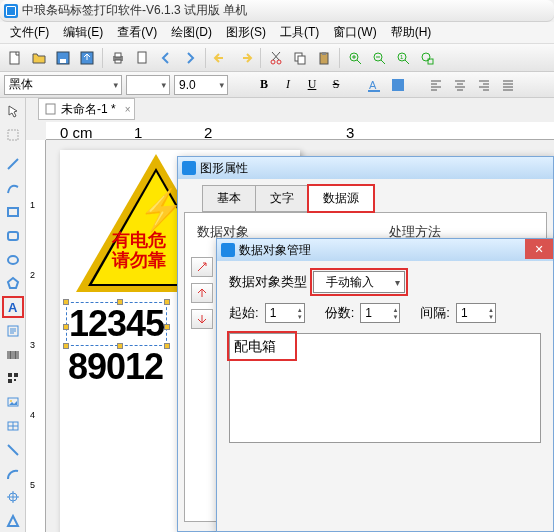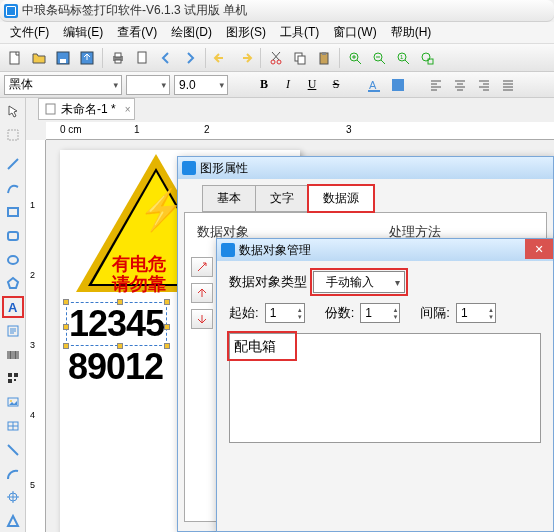--- a/index.html
+++ b/index.html
@@ -25,31 +25,31 @@
   
   .workarea { position: absolute; top: 98px; left: 0; right: 0; bottom: 0; display: flex; }
   .lefttool { width: 26px; background: #f0f0f0; border-right: 1px solid #ccc; display: flex; flex-direction: column; align-items: center; padding-top: 2px; gap: 2px; }
   .ltbtn { width: 22px; height: 22px; display: flex; align-items: center; justify-content: center; border: 1px solid transparent; }
   .ltbtn.sel { border: 2px solid #e03030; }
   .ltbtn svg { width: 14px; height: 14px; }
   
   .canvas-area { flex: 1; position: relative; background: #f0f0f0; overflow: hidden; }
   .doc-tab { position:absolute; top:0; left:12px; height:22px; background:#fff; border:1px solid #bbb; padding:2px 18px 2px 6px; font-size:12px; display:flex; align-items:center; gap:4px;}
   .doc-tab .xicon { position:absolute; right:3px; font-size:10px; color:#888;}
-  .ruler-h { position:absolute; top:24px; left:20px; right:0; height:18px; background:#fff; border-bottom:1px solid #aaa; font-size:10px;}
+  .ruler-h { position:absolute; top:24px; left:20px; right:0; height:18px; background:#fff; border-bottom:1px solid #aaa; font-size:15px;}
   .ruler-h span { position:absolute; top:2px; }
   .ruler-v { position:absolute; top:42px; left:0; width:20px; bottom:0; background:#fff; border-right:1px solid #aaa; font-size:9px;}
   .ruler-v span { position:absolute; left:4px; transform: none;}
   .page { position:absolute; top:52px; left:34px; width:240px; height:440px; background:#fff; box-shadow:2px 2px 6px rgba(0,0,0,.3);}
   
   .triangle { position:absolute; top:4px; left:16px; width:0; height:0; border-left:80px solid transparent; border-right:80px solid transparent; border-bottom:138px solid #e4b400;}
   .triangle-in { position:absolute; top:18px; left:28px; width:0; height:0; border-left:68px solid transparent; border-right:68px solid transparent; border-bottom:118px solid #000;}
   .triangle-in2 { position:absolute; top:22px; left:32px; width:0; height:0; border-left:64px solid transparent; border-right:64px solid transparent; border-bottom:112px solid #ffe600;}
   .bolt { position:absolute; top:38px; left:78px; font-size:38px; color:#d00; font-weight:bold; transform: rotate(-5deg);}
-  .warntext { position:absolute; top:104px; left:52px; font-size:18px; color:#d00; font-weight:bold; line-height:20px; text-align:center;}
+  .warntext { position:absolute; top:80px; left:52px; font-size:18px; color:#d00; font-weight:bold; line-height:20px; text-align:center;}
   
   .seltext { position:absolute; top:152px; left:6px; border:1px dashed #3a7acb; padding:0px 2px;}
   .seltext .handles div { position:absolute; width:6px; height:6px; background:#f4c430; border:1px solid #888;}
   .bigtxt { font-family: Arial; font-size:36px; font-weight:bold; color:#000; letter-spacing:-1px;}
   
   
   .dlg1 { position:absolute; top:156px; left:177px; width:377px; height:376px; background:#f4f4f4; border:1px solid #7aa7d8; box-shadow:2px 2px 8px rgba(0,0,0,.3);}
   .dlg-title { height:22px; background:linear-gradient(#dff0ff,#bcd9f4); display:flex; align-items:center; padding:0 4px; font-size:12px; gap:4px;}
   .dlg-title .iconapp { width:14px; height:14px; background:#1e88e5; border-radius:2px;}
   .tabs { display:flex; margin:6px 6px 0 24px; }

